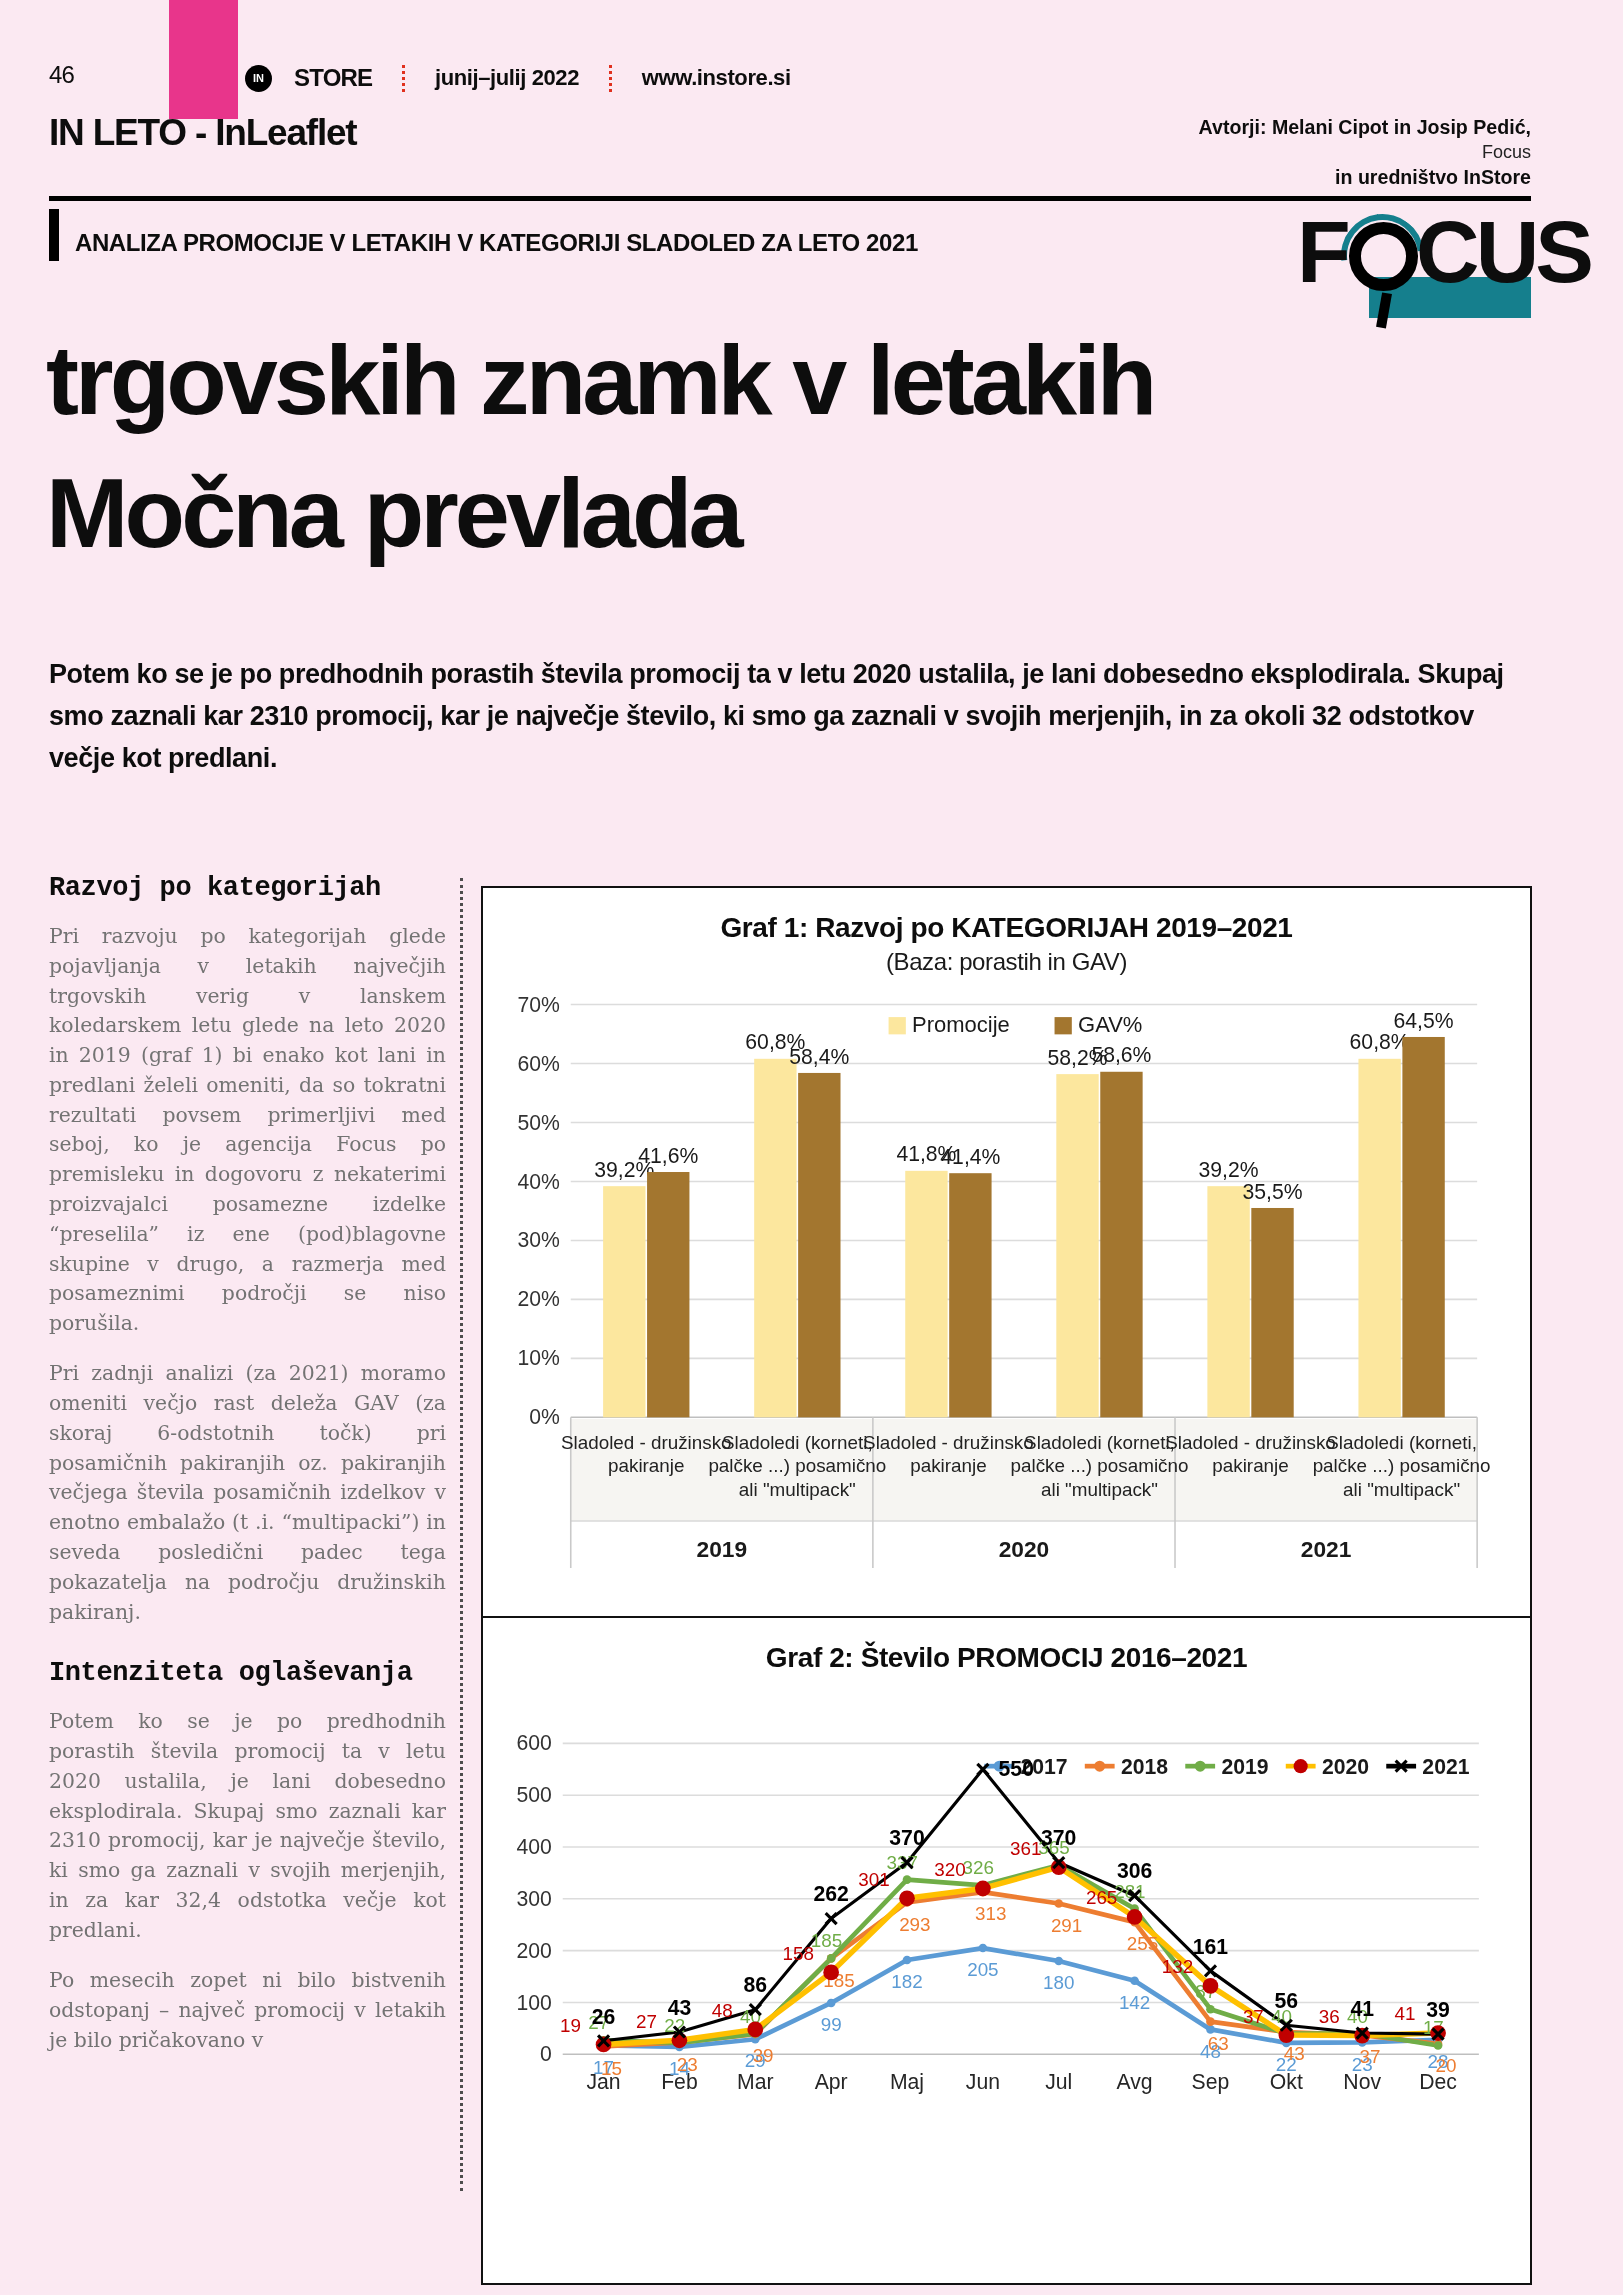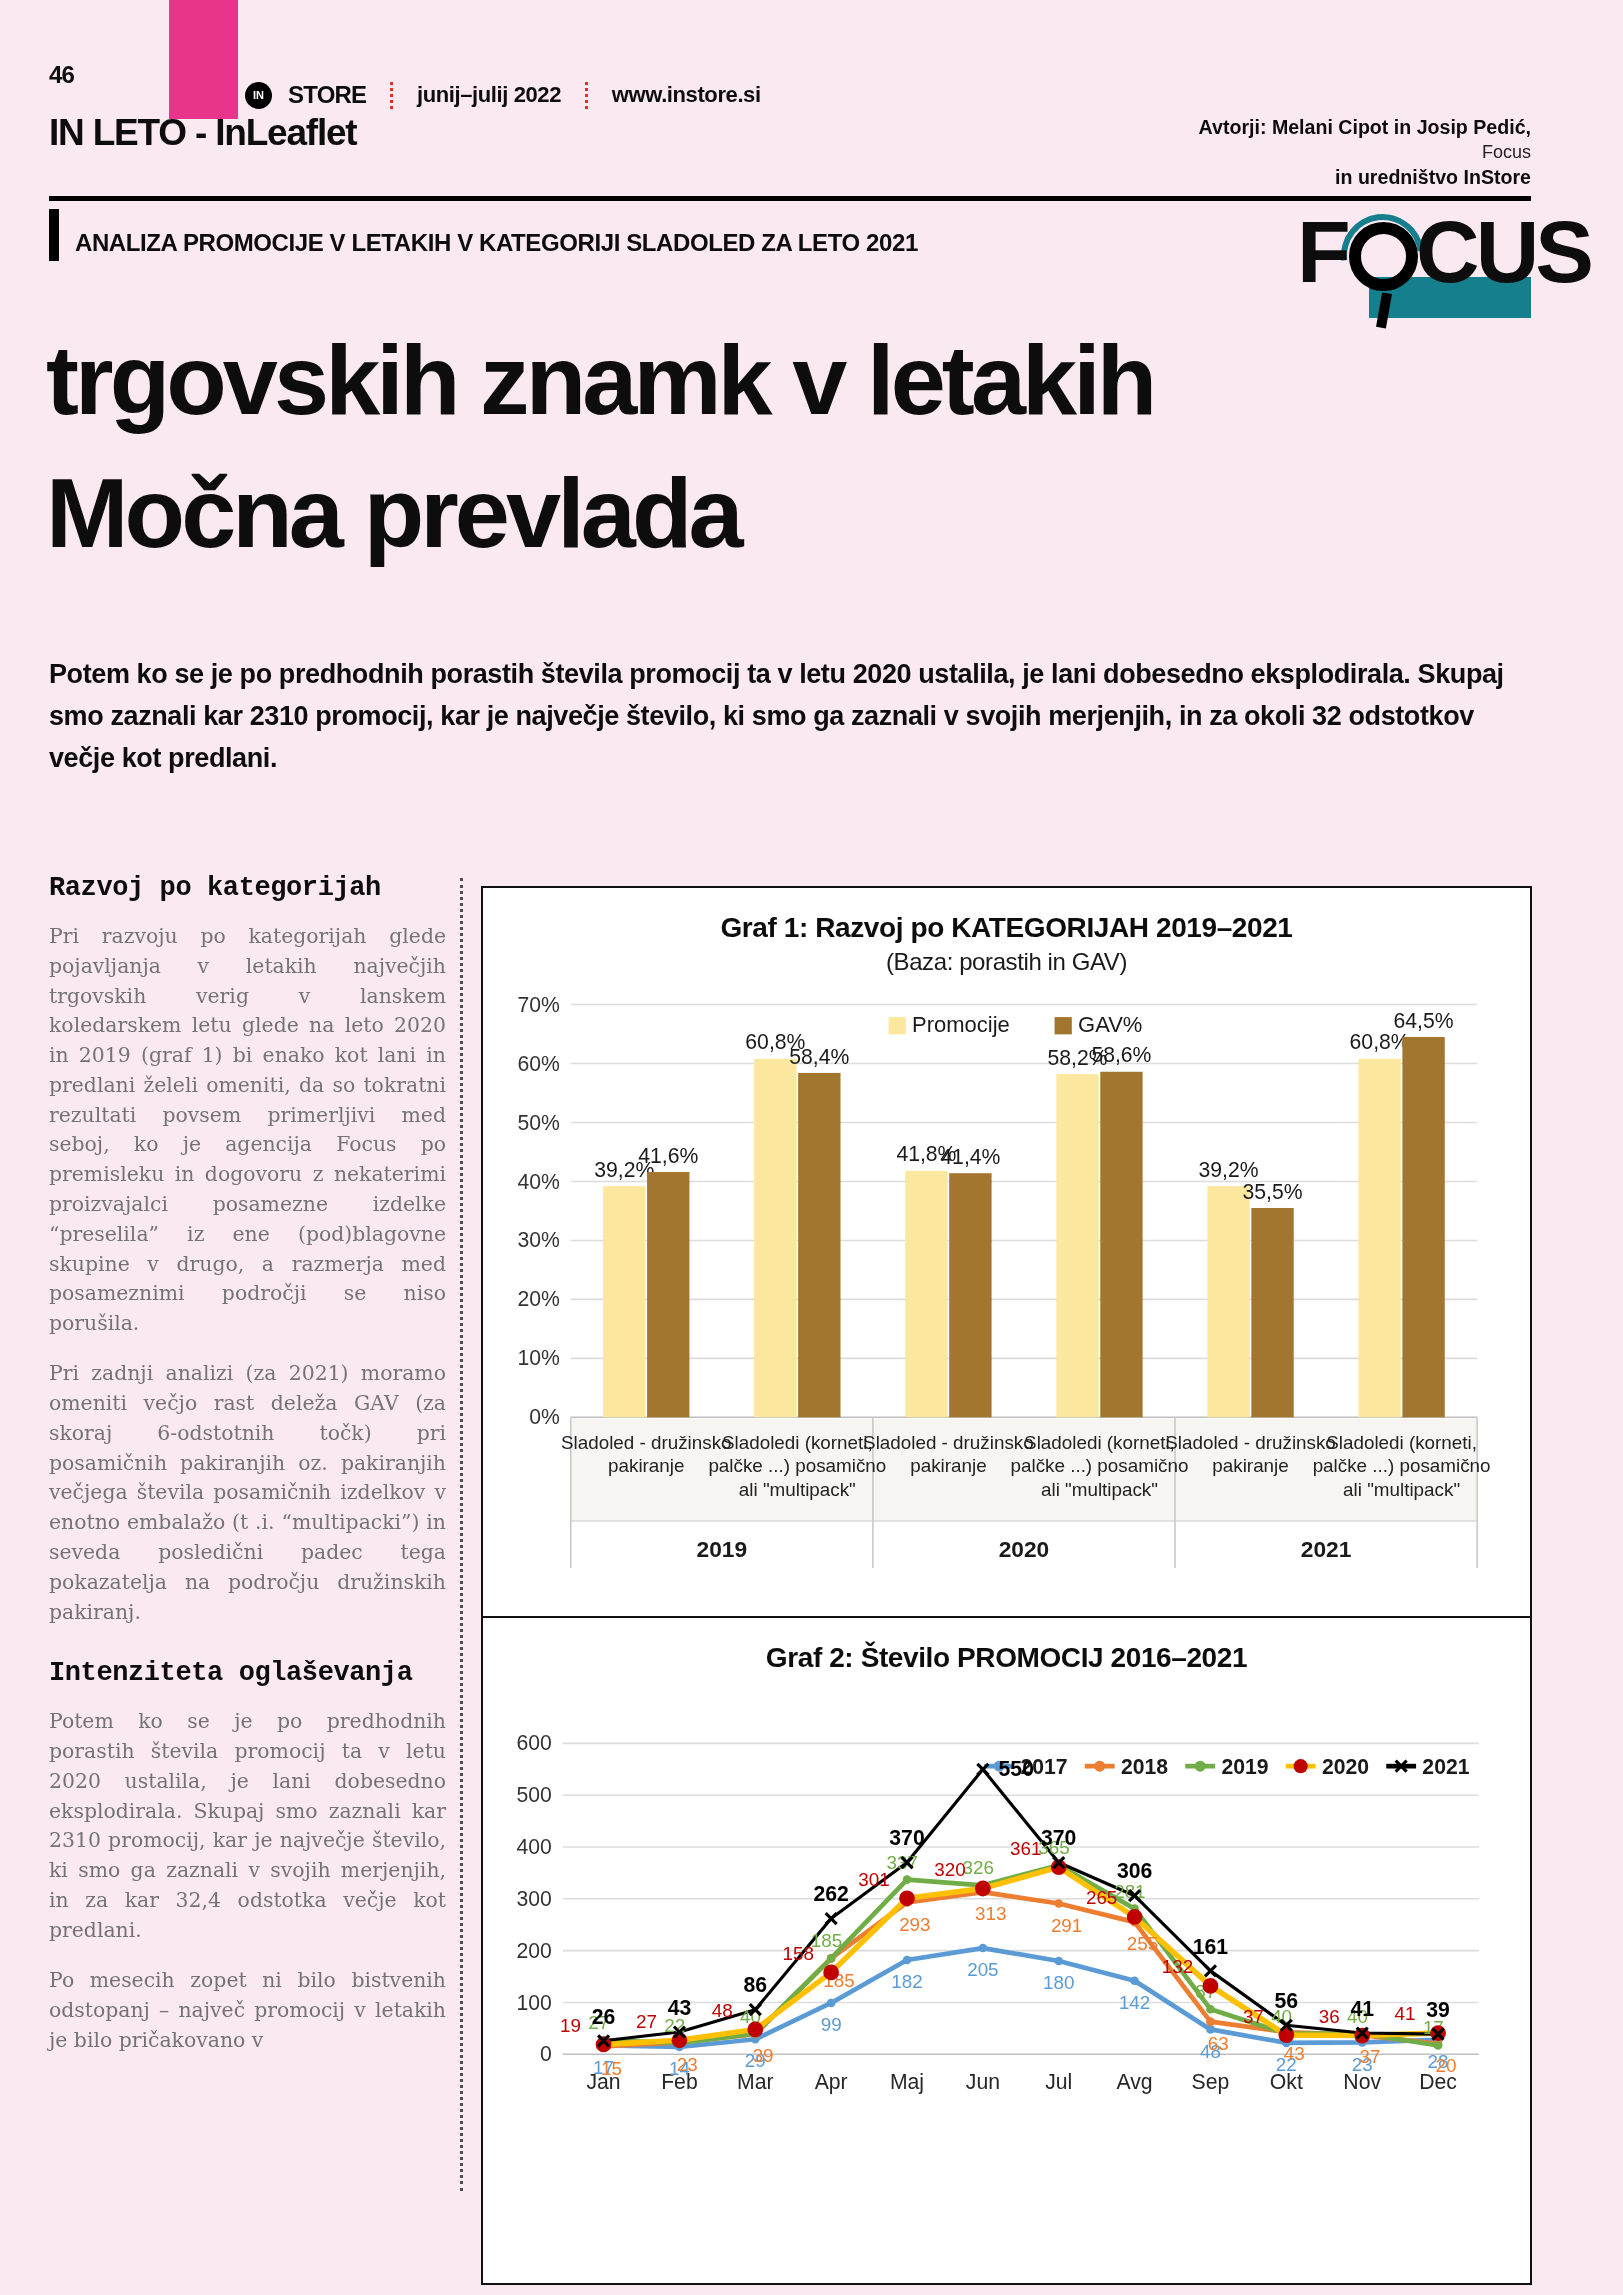--- a/index.html
+++ b/index.html
@@ -5,22 +5,22 @@
   :root{
     --bg:#fbe9f2; --pink:#e8358b; --teal:#157f8d; --ink:#0d0d0d; --red:#d8232a;
   }
   *{box-sizing:border-box;}
   html,body{margin:0;padding:0;}
   body{font-family:"Liberation Sans",sans-serif;color:var(--ink);}
   .page{position:relative;width:1623px;height:2295px;background:var(--bg);overflow:hidden;}
 
   
   .pink-block{position:absolute;left:169px;top:0;width:69px;height:119px;background:var(--pink);}
-  .page-num{position:absolute;left:49px;top:61px;font-size:24px;font-weight:bold;letter-spacing:-0.8px;text-align:right;}
-  .brandrow{position:absolute;left:245px;top:81px;display:flex;align-items:center;gap:16px;}
+  .page-num{position:absolute;left:49px;top:61px;font-size:24px;font-weight:normal;letter-spacing:-0.8px;text-align:right;}
+  .brandrow{position:absolute;left:245px;top:64px;display:flex;align-items:center;gap:22px;}
   .in-circle{width:27px;height:27px;border-radius:50%;background:#000;color:#fff;font-size:11px;
     font-weight:bold;display:flex;align-items:center;justify-content:center;}
   .brand-store{font-size:24px;font-weight:bold;letter-spacing:-0.8px;}
   .dotsep{width:0;height:27px;border-left:3.1px dotted #e0301e;margin:0 7.9px;}
   .issue,.site{font-size:22px;font-weight:600;letter-spacing:-0.4px;}
 
   
   .masthead-title{position:absolute;left:49px;top:112px;font-size:37px;font-weight:bold;letter-spacing:-1.2px;}
   .authors{position:absolute;right:92px;top:115px;text-align:right;line-height:1.32;}
   .authors .a1,.authors .a3{font-size:19.6px;font-weight:bold;}

